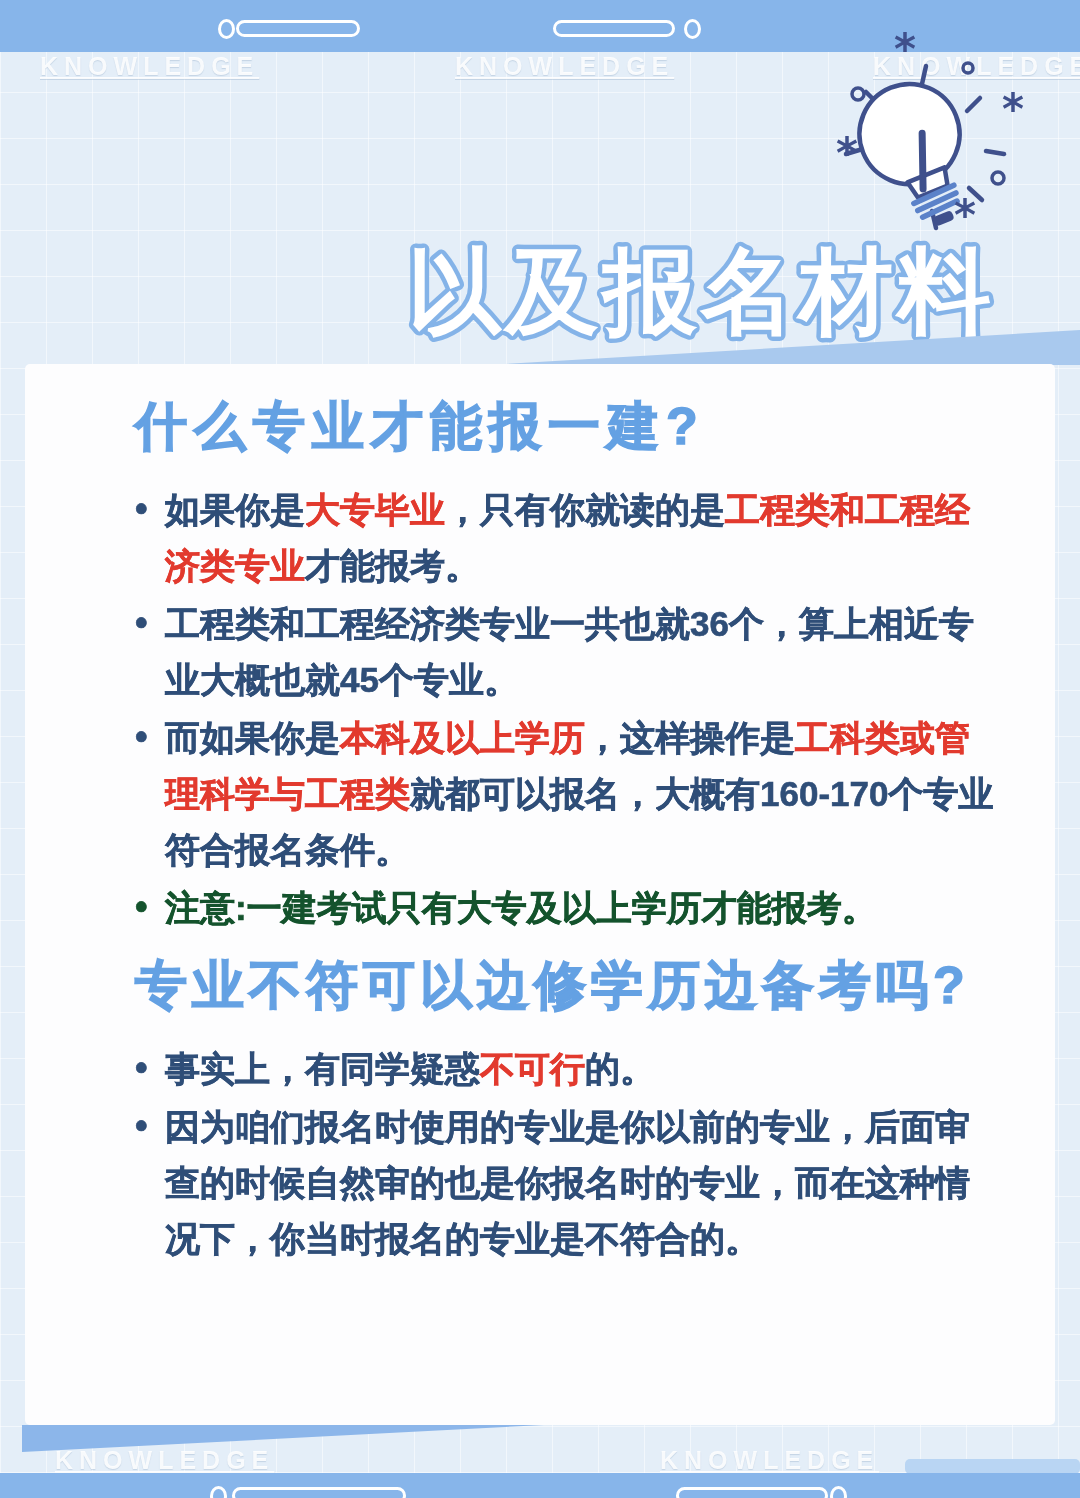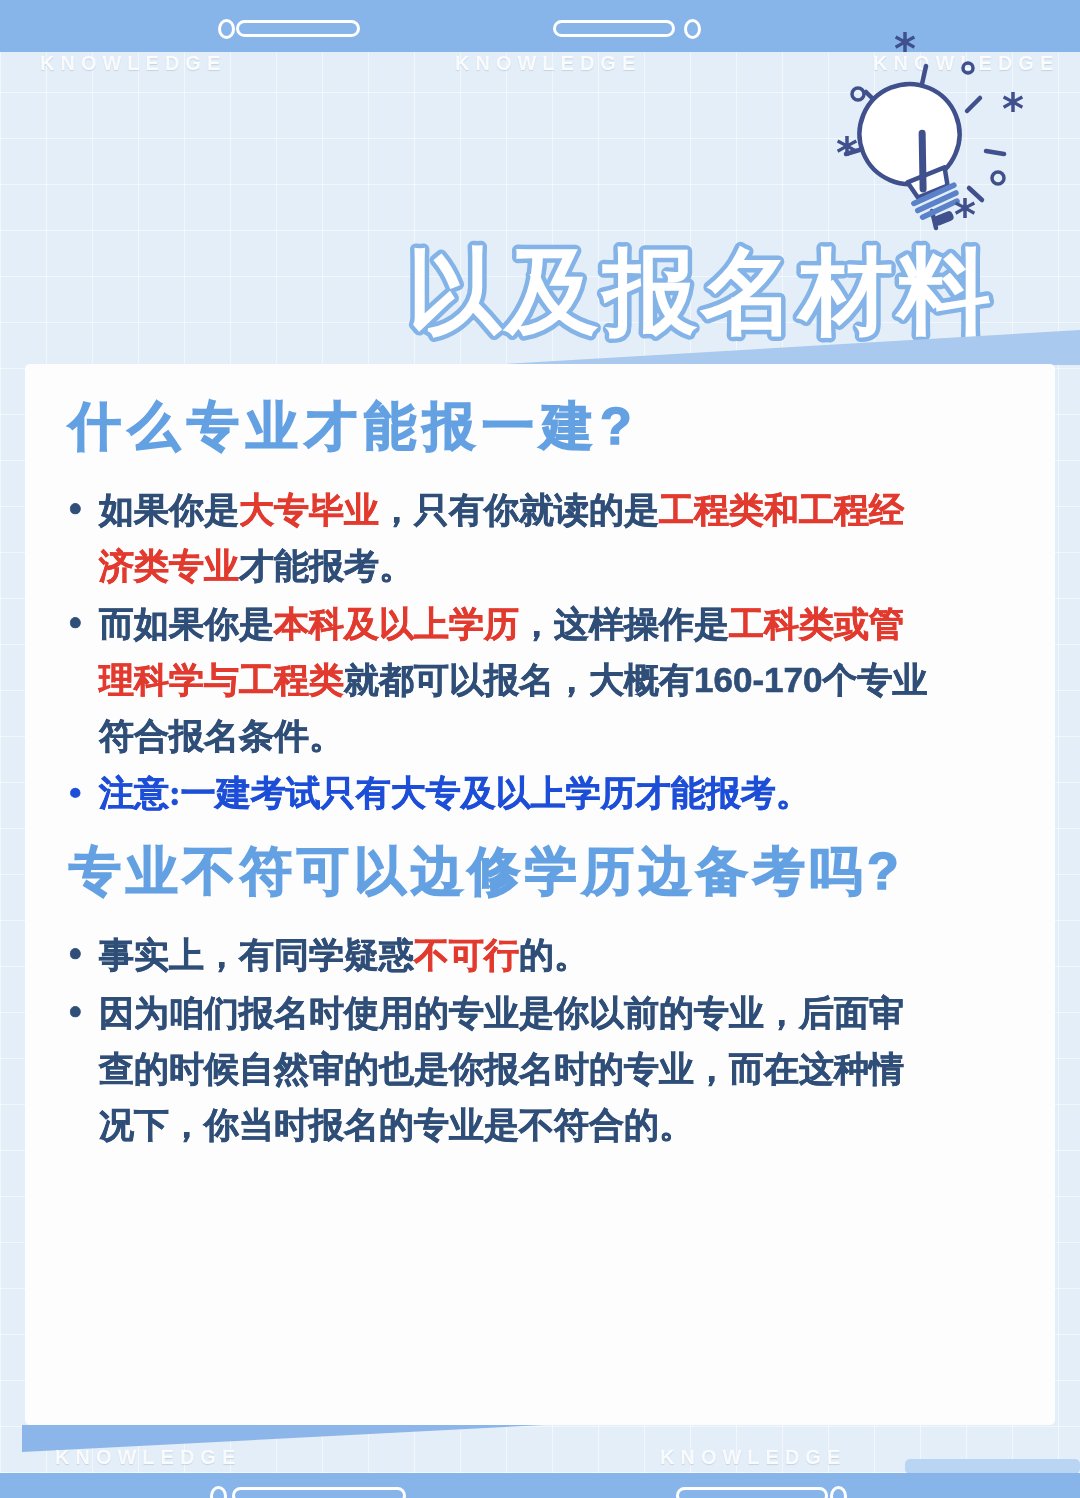--- a/index.html
+++ b/index.html
@@ -10,42 +10,42 @@
     background-image:
       linear-gradient(rgba(255,255,255,.5) 1.5px, transparent 1.5px),
       linear-gradient(90deg, rgba(255,255,255,.5) 1.5px, transparent 1.5px);
     background-size:46px 46px;
   }
   .band{position:absolute;left:0;width:1080px;background:#87b5ea;overflow:hidden;}
   .band-top{top:0;height:52px;}
   .band-bottom{top:1473px;height:25px;}
   .deco-ring{position:absolute;width:11px;height:14px;border:3px solid #fff;border-radius:50%;}
   .deco-pill{position:absolute;height:11px;border:3px solid #fff;border-radius:9px;}
-  .watermark{position:absolute;margin:0;font-size:20px;font-weight:bold;letter-spacing:6px;
-    color:rgba(255,255,255,.88);text-shadow:0 1px 1px rgba(148,173,200,.4);white-space:nowrap;}
+  .watermark{position:absolute;margin:0;font-size:25px;font-weight:bold;letter-spacing:6px;
+    color:rgba(255,255,255,.88);text-shadow:0 1px 1px rgba(148,173,200,.4);white-space:nowrap;text-decoration:underline;}
   .title{position:absolute;left:56px;top:84px;margin:0;font-size:95px;line-height:1.2;
     font-weight:900;color:#4a90d9;-webkit-text-stroke:3px #4a90d9;letter-spacing:2px;white-space:nowrap;}
   .subtitle-svg{position:absolute;left:395px;top:230px;width:612px;height:122px;overflow:visible;
     font-family:"Liberation Sans","DejaVu Sans",sans-serif;}
   .wedge-top{position:absolute;left:488px;top:330px;width:592px;height:35px;background:#a9c9ee;
     clip-path:polygon(0 100%,100% 0,100% 100%);}
   .wedge-bottom{position:absolute;left:22px;top:1425px;width:522px;height:27px;background:#8cb6ea;
     clip-path:polygon(0 0,100% 0,0 100%);}
   .corner-chip{position:absolute;left:905px;top:1459px;width:175px;height:15px;background:#b9d5f3;border-radius:5px;}
   .card{position:absolute;left:25px;top:364px;width:1030px;height:1061px;background:#fdfdfe;
-    border-radius:5px;box-sizing:border-box;padding:33px 55px 0 44px;}
+    border-radius:5px;box-sizing:border-box;padding:33px 55px 0 110px;}
   .sec-heading{margin:0;font-size:52px;line-height:1.15;font-weight:900;color:#64a1e3;
     -webkit-text-stroke:1.5px;letter-spacing:7px;white-space:nowrap;}
   .sec-heading.second{margin-top:20px;letter-spacing:5px;}
   .blist{list-style:none;margin:25px 0 0;padding:0;font-size:35px;line-height:56px;
     font-weight:700;color:#2f4e78;-webkit-text-stroke:.6px;max-width:860px;}
   .blist li{position:relative;padding-left:30px;margin:2px 0;}
   .blist li::before{content:"\2022";position:absolute;left:0;top:-1px;font-size:36px;}
   .red{color:#e23a2e;}
-  li.note{color:#1d4ed8;font-family:Liberation Serif, serif;}
+  li.note{color:#14532d;}
   .bulb-svg{position:absolute;left:806px;top:38px;width:248px;height:214px;overflow:visible;
     font-family:"DejaVu Sans","Liberation Sans",sans-serif;}
 </style>
 </head>
 <body>
 
 <div class="poster">
 
   <div class="band band-top">
     <span class="deco-ring" style="left:218px;top:19px;"></span>
@@ -101,20 +101,23 @@
 
   <div class="card">
 
     <h3 class="sec-heading">什么专业才能报一建?</h3>
 
     <ul class="blist">
       <li>
         <span>如果你是</span><span class="red">大专毕业</span><span>，只有你就读的是</span><span class="red">工程类和工程经济类专业</span><span>才能报考。</span>
       </li>
       <li>
+        <span>工程类和工程经济类专业一共也就36个，算上相近专业大概也就45个专业。</span>
+      </li>
+      <li>
         <span>而如果你是</span><span class="red">本科及以上学历</span><span>，这样操作是</span><span class="red">工科类或管理科学与工程类</span><span>就都可以报名，大概有160-170个专业符合报名条件。</span>
       </li>
       <li class="note">
         <span>注意:一建考试只有大专及以上学历才能报考。</span>
       </li>
     </ul>
 
     <h3 class="sec-heading second">专业不符可以边修学历边备考吗?</h3>
 
     <ul class="blist">

